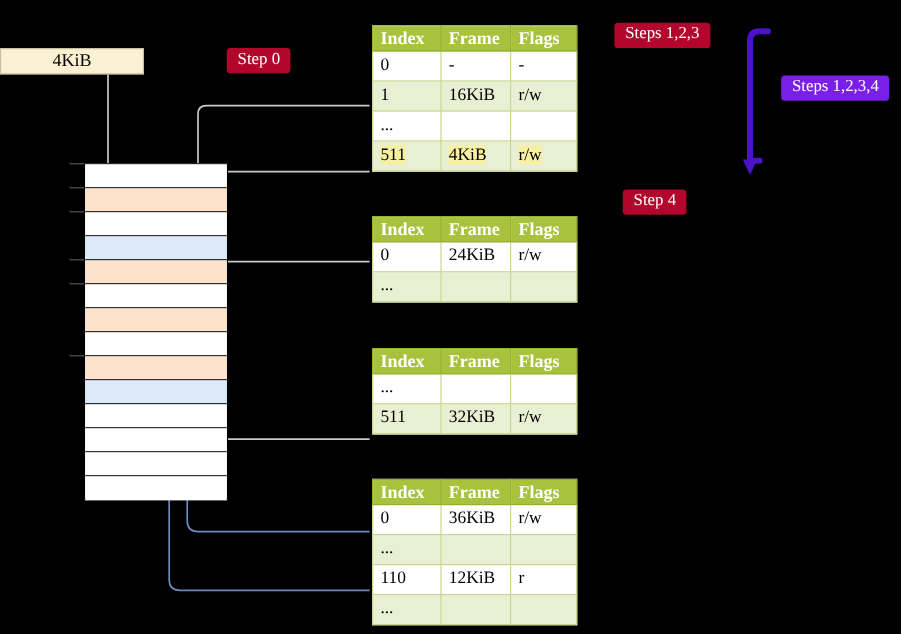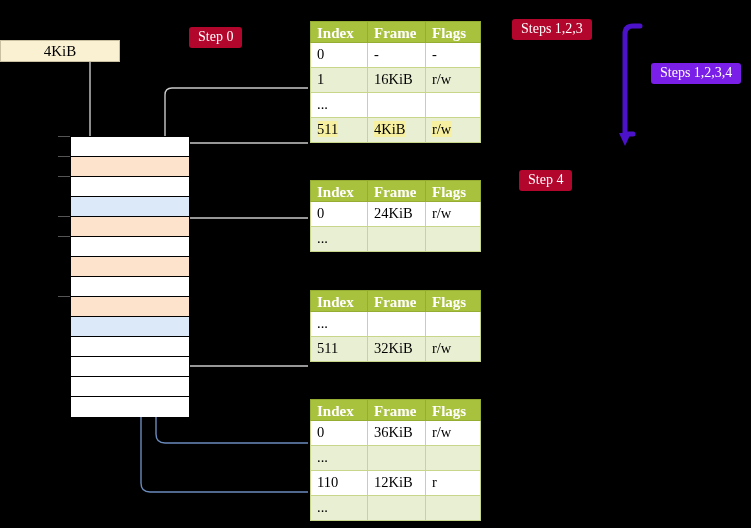--- a/index.html
+++ b/index.html
@@ -88,30 +88,30 @@
     <g fill="none" stroke="#4b12c9" stroke-width="5" stroke-linecap="round">
       <path d="M625,134 L625,34 Q625,26 633,26 L640,26" marker-start="url(#violethead)"></path>
       <path d="M625,134 L633,134"></path>
     </g>
   </svg>
 
   <div class="sizebox" style="left:0px;top:40px;width:120px;height:22px;">
     <span>4KiB</span>
   </div>
 
-  <div class="badge crimson" style="left:189px;top:27px;">
+  <div class="badge crimson" style="left:189px;top:40px;">
     <span>Step 0</span>
   </div>
   <div class="badge crimson" style="left:512px;top:19px;">
     <span>Steps 1,2,3</span>
   </div>
   <div class="badge violet" style="left:651px;top:19px;">
     <span>Steps 1,2,3,4</span>
   </div>
-  <div class="badge crimson" style="left:519px;top:158px;margin-top:12px;">
+  <div class="badge crimson" style="left:519px;top:158px;">
     <span>Step 4</span>
   </div>
 
   <div id="memcol">
       <div class="mrow white"></div>
       <div class="mrow peach"></div>
       <div class="mrow white"></div>
       <div class="mrow blue"></div>
       <div class="mrow peach"></div>
       <div class="mrow white"></div>

